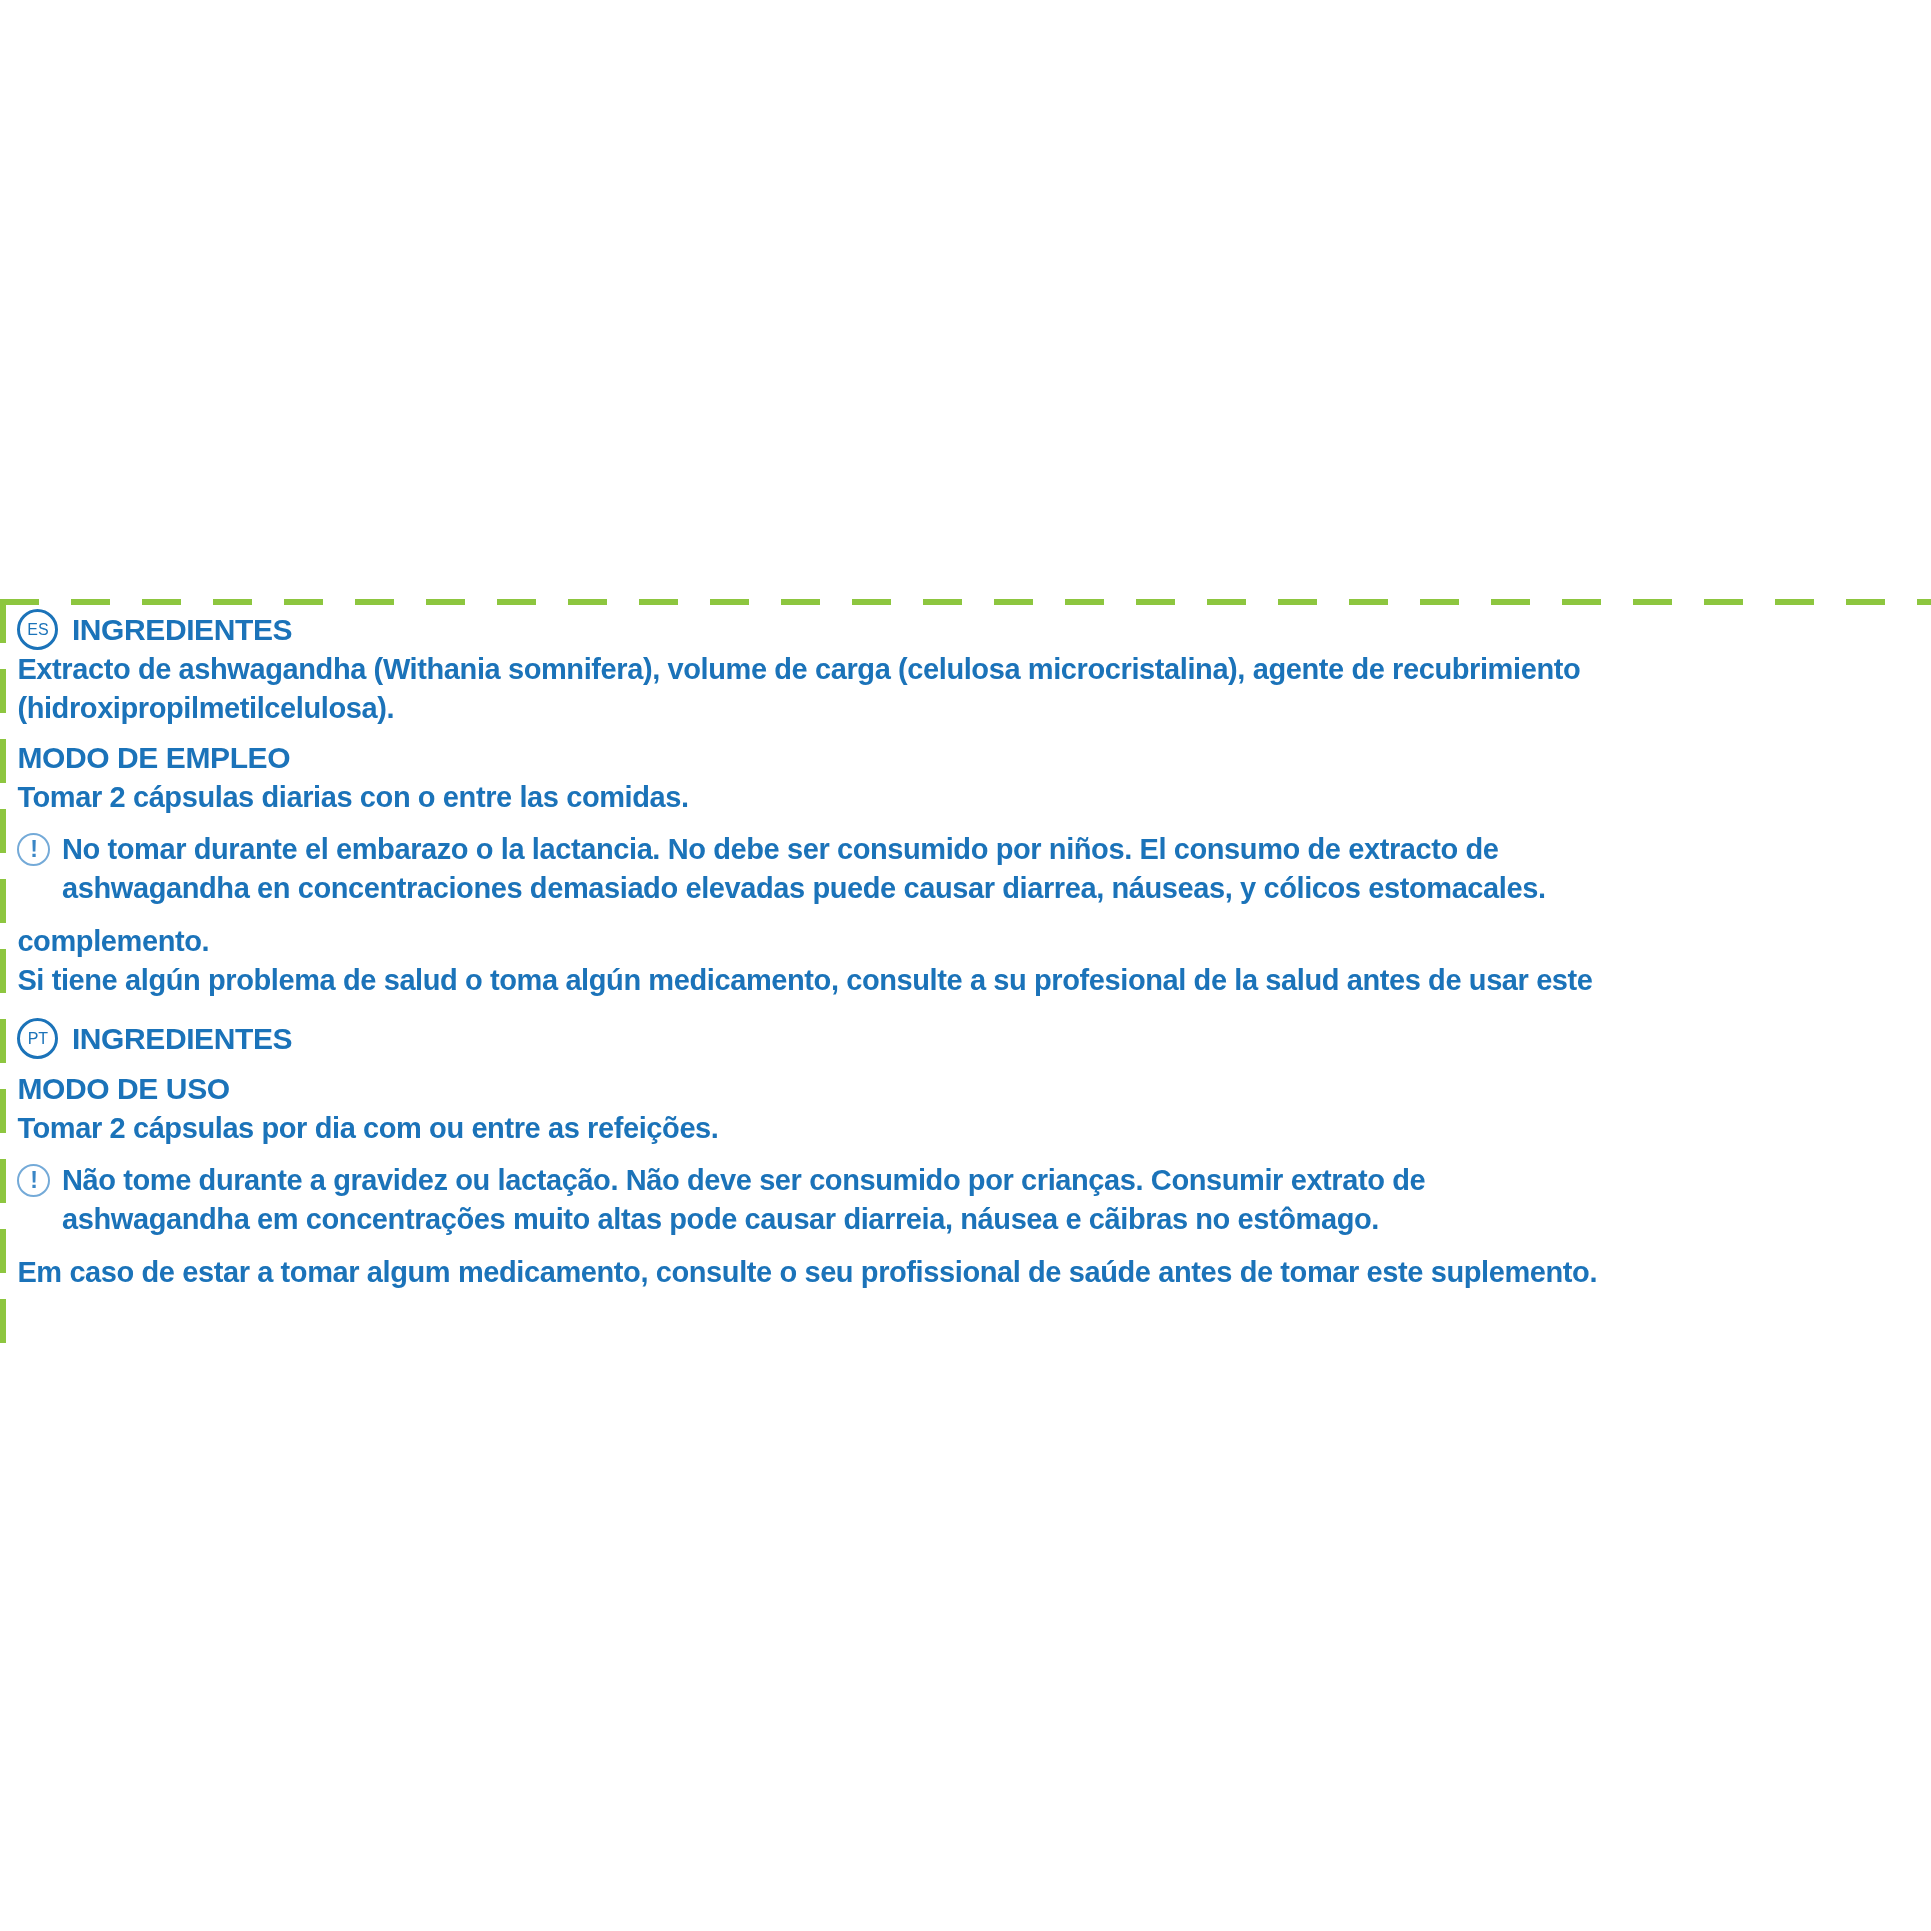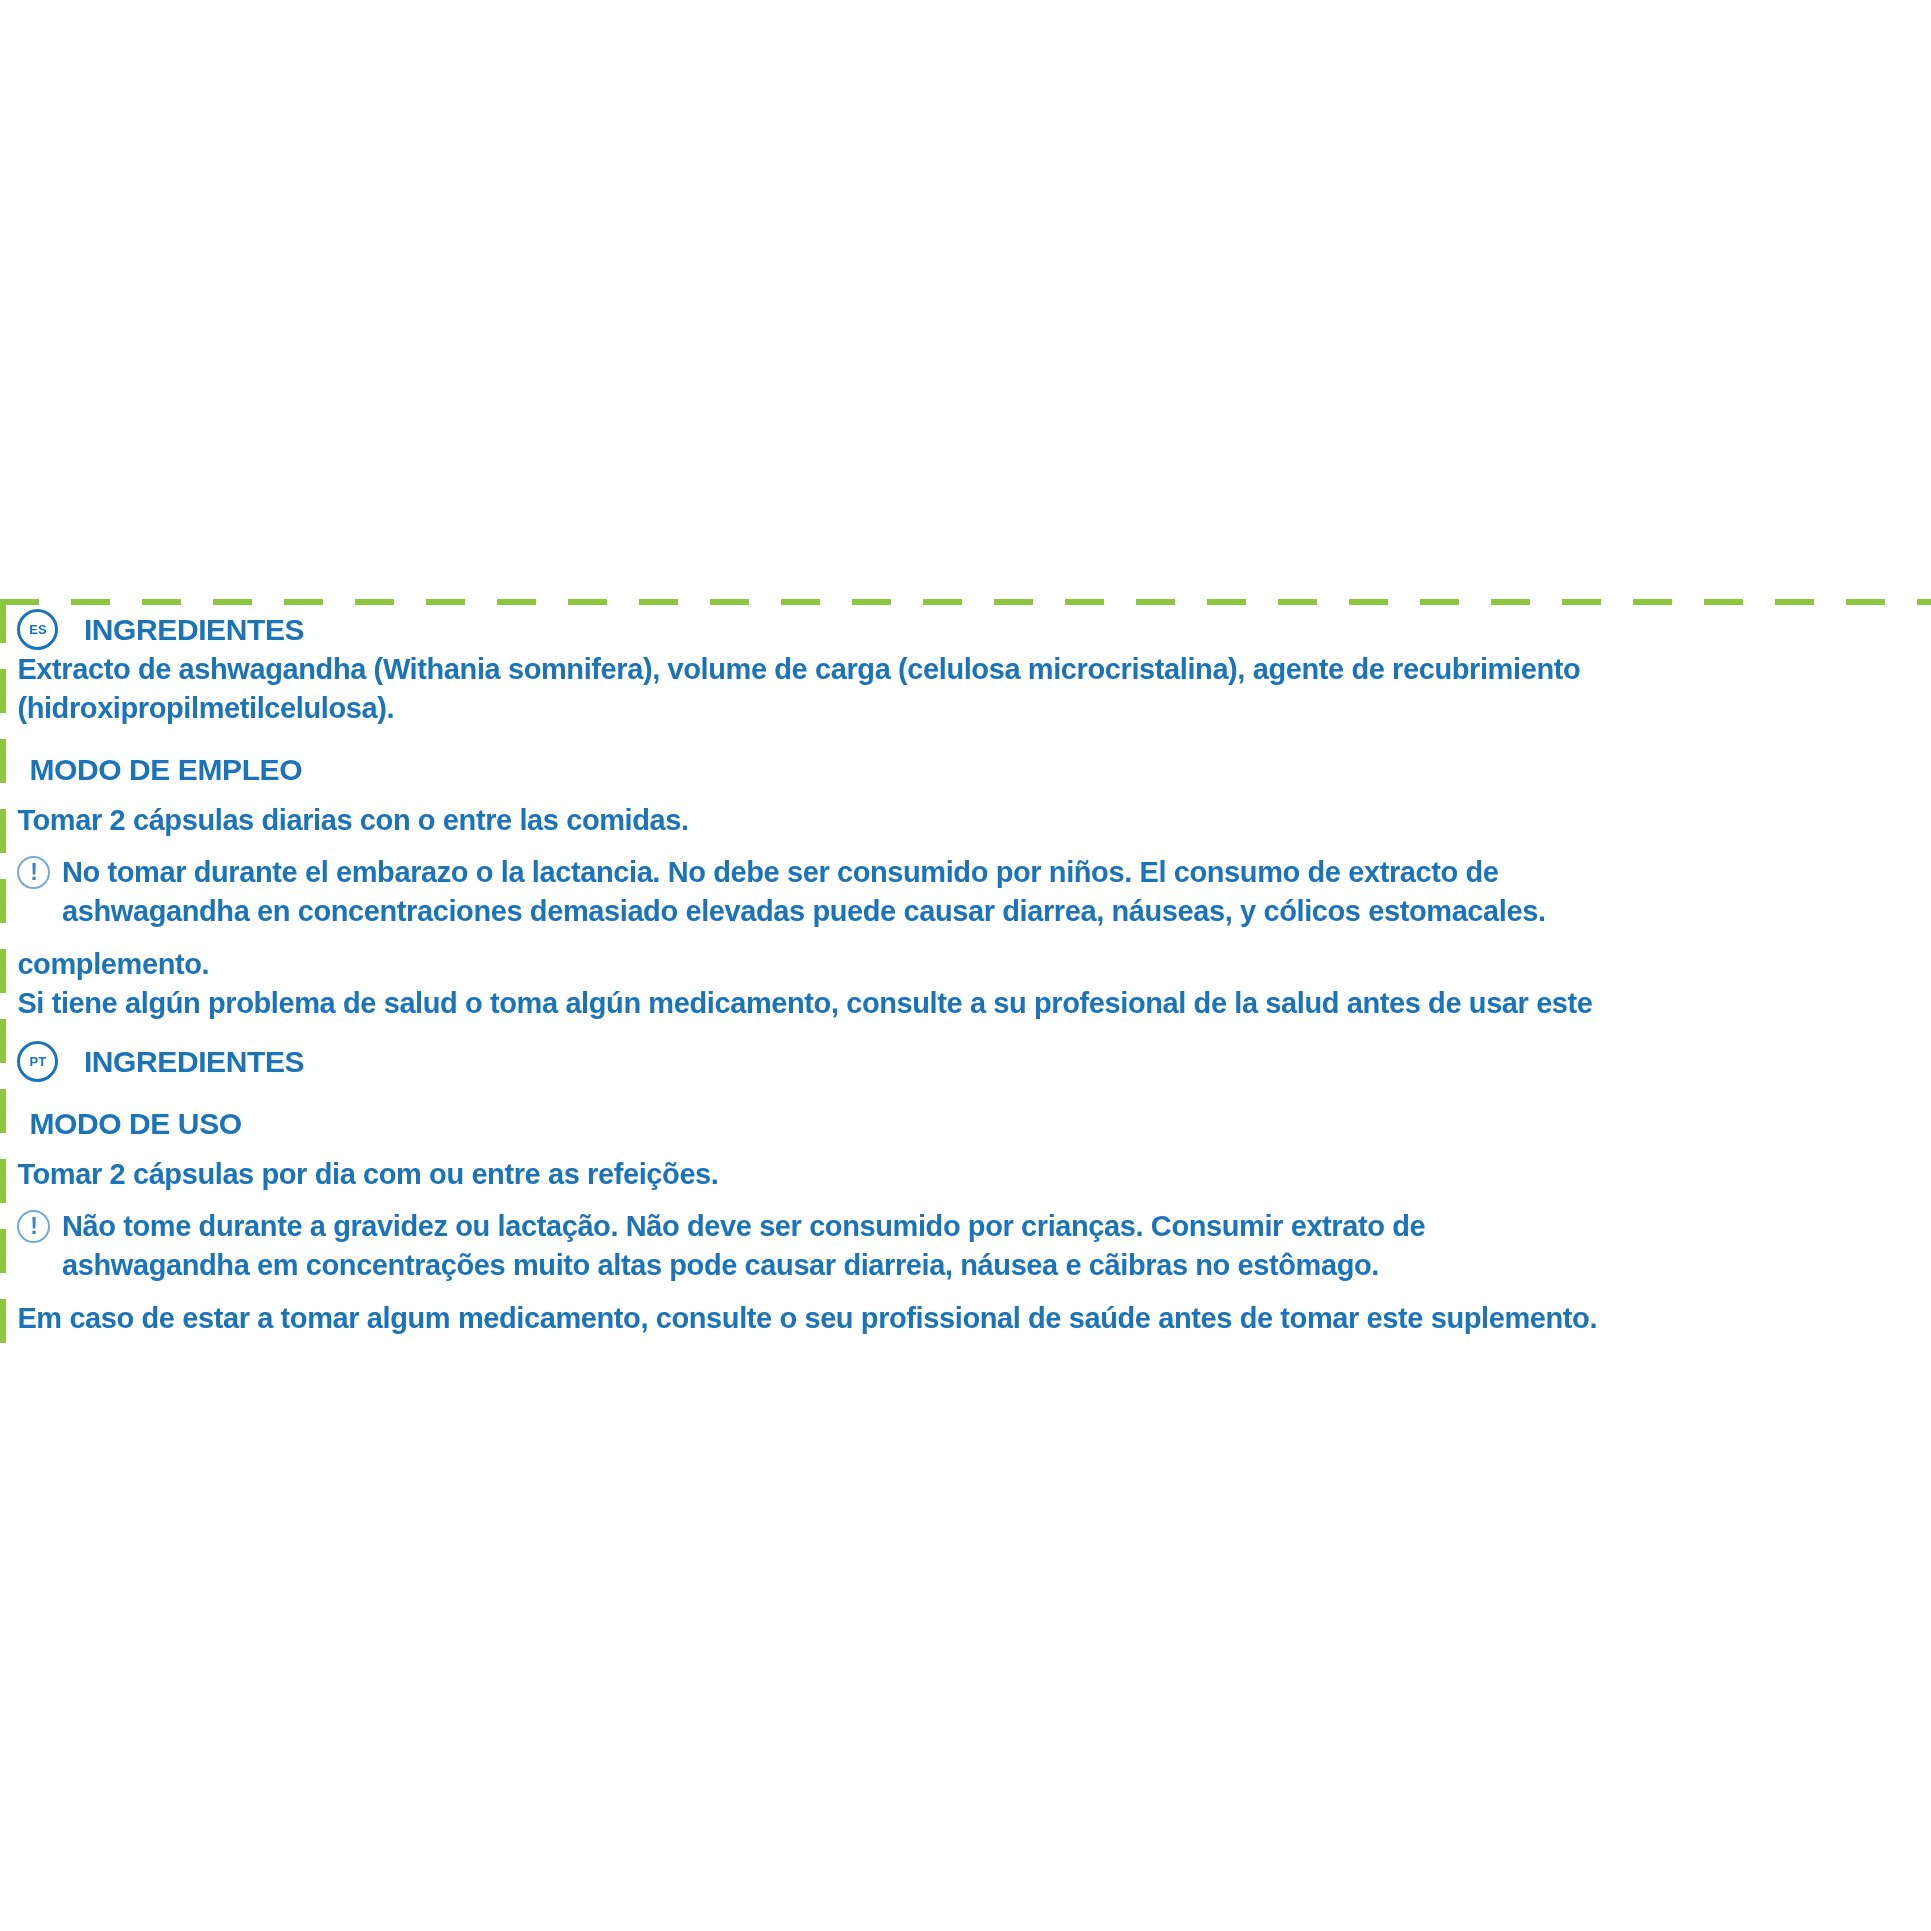--- a/index.html
+++ b/index.html
@@ -24,23 +24,23 @@
     font-weight:bold;
     font-size:29px;
     line-height:39px;
     letter-spacing:-0.4px;
   }
   .heading-row { display:flex; align-items:center; gap:13.5px; height:42px; }
   .badge {
     flex:0 0 auto; width:41px; height:41px; box-sizing:border-box;
     border:3.9px solid #1b73b9; border-radius:50%;
     display:flex; align-items:center; justify-content:center;
-    font-size:13px; font-weight:bold; letter-spacing:0;
+    font-size:16px; font-weight:normal; letter-spacing:0;
   }
-  h2 { display:inline-block; margin:12px; font-size:30px; line-height:39px; letter-spacing:-0.4px; }
+  h2 { display:inline-block; margin:0; font-size:30px; line-height:39px; letter-spacing:-0.4px; }
   p { margin:0; }
   .line { display:block; }
   .species { }
   .warn-row { display:flex; align-items:flex-start; gap:11.6px; }
   .warn-icon {
     flex:0 0 auto; width:33px; height:33px; box-sizing:border-box;
     margin-top:2.9px;
     border:2.9px solid #74aad8; border-radius:50%;
     display:flex; align-items:center; justify-content:center;
     font-size:23px; line-height:1; color:#3a86c6; font-weight:bold;

